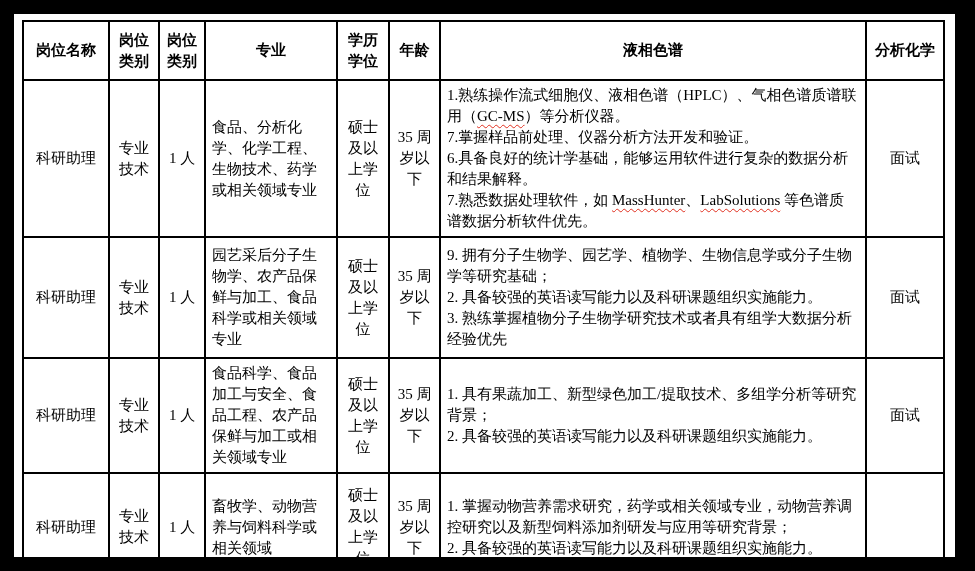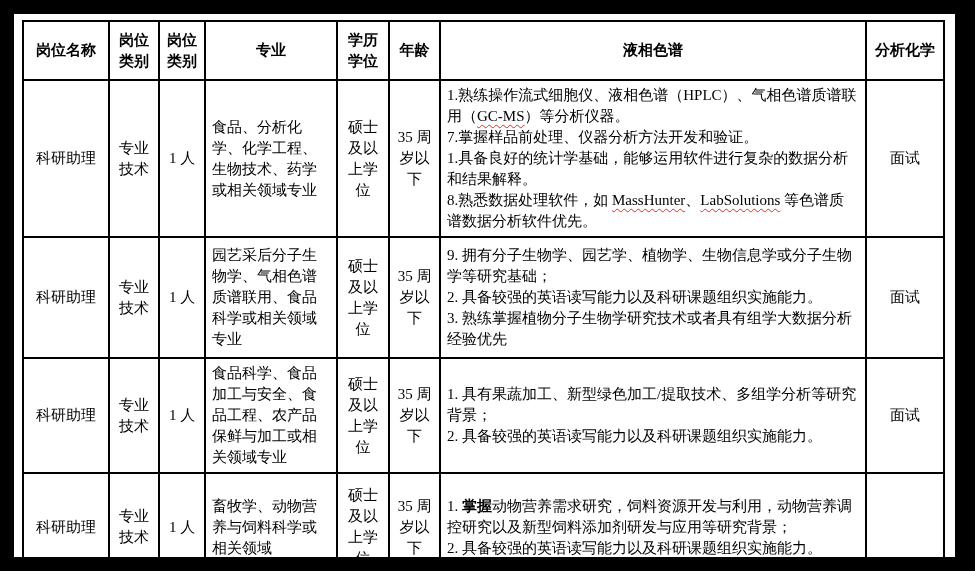--- a/index.html
+++ b/index.html
@@ -45,21 +45,21 @@
   tbody tr:nth-child(4) td { height: 98px;  }
   .cond-line { text-align: left; }
   .wavy {
     text-decoration-line: underline;
     text-decoration-style: wavy;
     text-decoration-color: #e03020;
     text-decoration-thickness: 1px;
     text-underline-offset: 3px;
     text-decoration-skip-ink: none;
   }
-  .bold { font-weight: bold; }
+  .bold { font-weight: normal; }
 </style>
 </head>
 <body>
 
 <div class="page">
   <table class="recruit">
     <colgroup>
       <col style="width:86px">
       <col style="width:50px">
       <col style="width:46px">
@@ -85,30 +85,30 @@
         <tr>
           <td class="c-center cell-position">科研助理</td>
           <td class="c-center cell-category">专业技术</td>
           <td class="c-center cell-headcount">1 人</td>
           <td class="c-left cell-major">食品、分析化学、化学工程、生物技术、药学或相关领域专业</td>
           <td class="c-center cell-degree">硕士及以上学位</td>
           <td class="c-center cell-age">35 周岁以下</td>
           <td class="c-left cell-conditions">
             <div class="cond-line"><span>1.熟练操作流式细胞仪、液相色谱（HPLC）、气相色谱质谱联用（</span><span class="wavy">GC-MS</span><span>）等分析仪器。</span></div>
             <div class="cond-line"><span>7.掌握样品前处理、仪器分析方法开发和验证。</span></div>
-            <div class="cond-line"><span>1.具备良好的统计学基础，能够运用软件进行复杂的数据分析和结果解释。</span></div>
-            <div class="cond-line"><span>8.熟悉数据处理软件，如 </span><span class="wavy">MassHunter</span><span>、</span><span class="wavy">LabSolutions</span><span> 等色谱质谱数据分析软件优先。</span></div>
+            <div class="cond-line"><span>6.具备良好的统计学基础，能够运用软件进行复杂的数据分析和结果解释。</span></div>
+            <div class="cond-line"><span>7.熟悉数据处理软件，如 </span><span class="wavy">MassHunter</span><span>、</span><span class="wavy">LabSolutions</span><span> 等色谱质谱数据分析软件优先。</span></div>
           </td>
           <td class="c-center cell-exam">面试</td>
         </tr>
         <tr>
           <td class="c-center cell-position">科研助理</td>
           <td class="c-center cell-category">专业技术</td>
           <td class="c-center cell-headcount">1 人</td>
-          <td class="c-left cell-major">园艺采后分子生物学、气相色谱质谱联用、食品科学或相关领域专业</td>
+          <td class="c-left cell-major">园艺采后分子生物学、农产品保鲜与加工、食品科学或相关领域专业</td>
           <td class="c-center cell-degree">硕士及以上学位</td>
           <td class="c-center cell-age">35 周岁以下</td>
           <td class="c-left cell-conditions">
             <div class="cond-line"><span>9. 拥有分子生物学、园艺学、植物学、生物信息学或分子生物学等研究基础；</span></div>
             <div class="cond-line"><span>2. 具备较强的英语读写能力以及科研课题组织实施能力。</span></div>
             <div class="cond-line"><span>3. 熟练掌握植物分子生物学研究技术或者具有组学大数据分析经验优先</span></div>
           </td>
           <td class="c-center cell-exam">面试</td>
         </tr>
         <tr>
@@ -125,20 +125,20 @@
           <td class="c-center cell-exam">面试</td>
         </tr>
         <tr>
           <td class="c-center cell-position">科研助理</td>
           <td class="c-center cell-category">专业技术</td>
           <td class="c-center cell-headcount">1 人</td>
           <td class="c-left cell-major">畜牧学、动物营养与饲料科学或相关领域</td>
           <td class="c-center cell-degree">硕士及以上学位</td>
           <td class="c-center cell-age">35 周岁以下</td>
           <td class="c-left cell-conditions">
-            <div class="cond-line"><span>1. </span><span class="bold">掌握</span><span>动物营养需求研究，饲料资源开发与利用，动物营养调控研究以及新型饲料添加剂研发与应用等研究背景；</span></div>
+            <div class="cond-line"><span>1. </span><span class="bold">掌握</span><span>动物营养需求研究，药学或相关领域专业，动物营养调控研究以及新型饲料添加剂研发与应用等研究背景；</span></div>
             <div class="cond-line"><span>2. 具备较强的英语读写能力以及科研课题组织实施能力。</span></div>
           </td>
           <td class="c-center cell-exam"></td>
         </tr>
       </tbody>
   </table>
 </div>
 
 </body></html>

